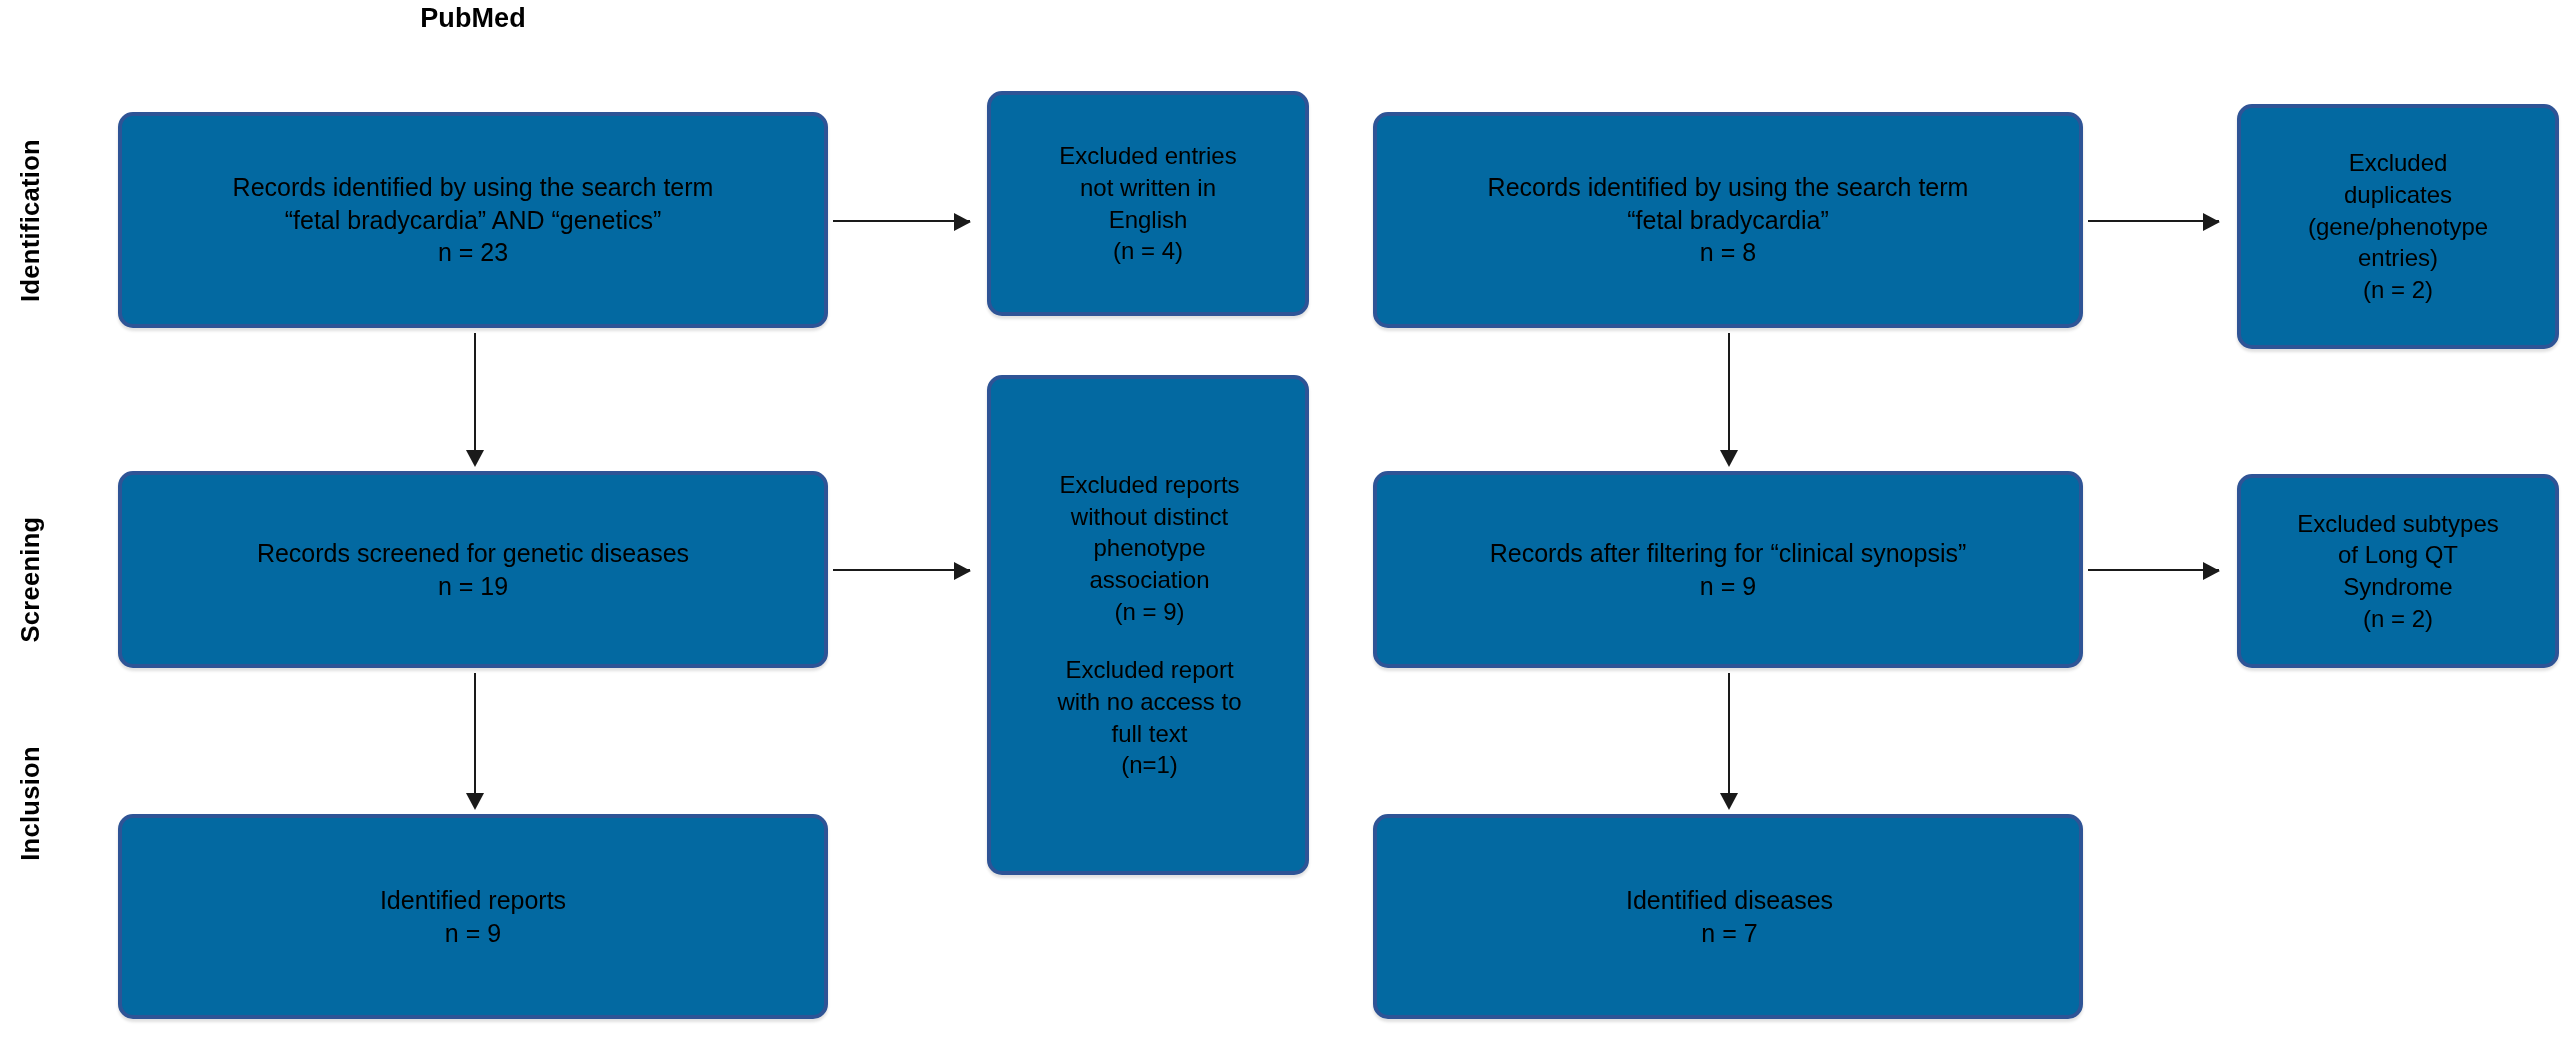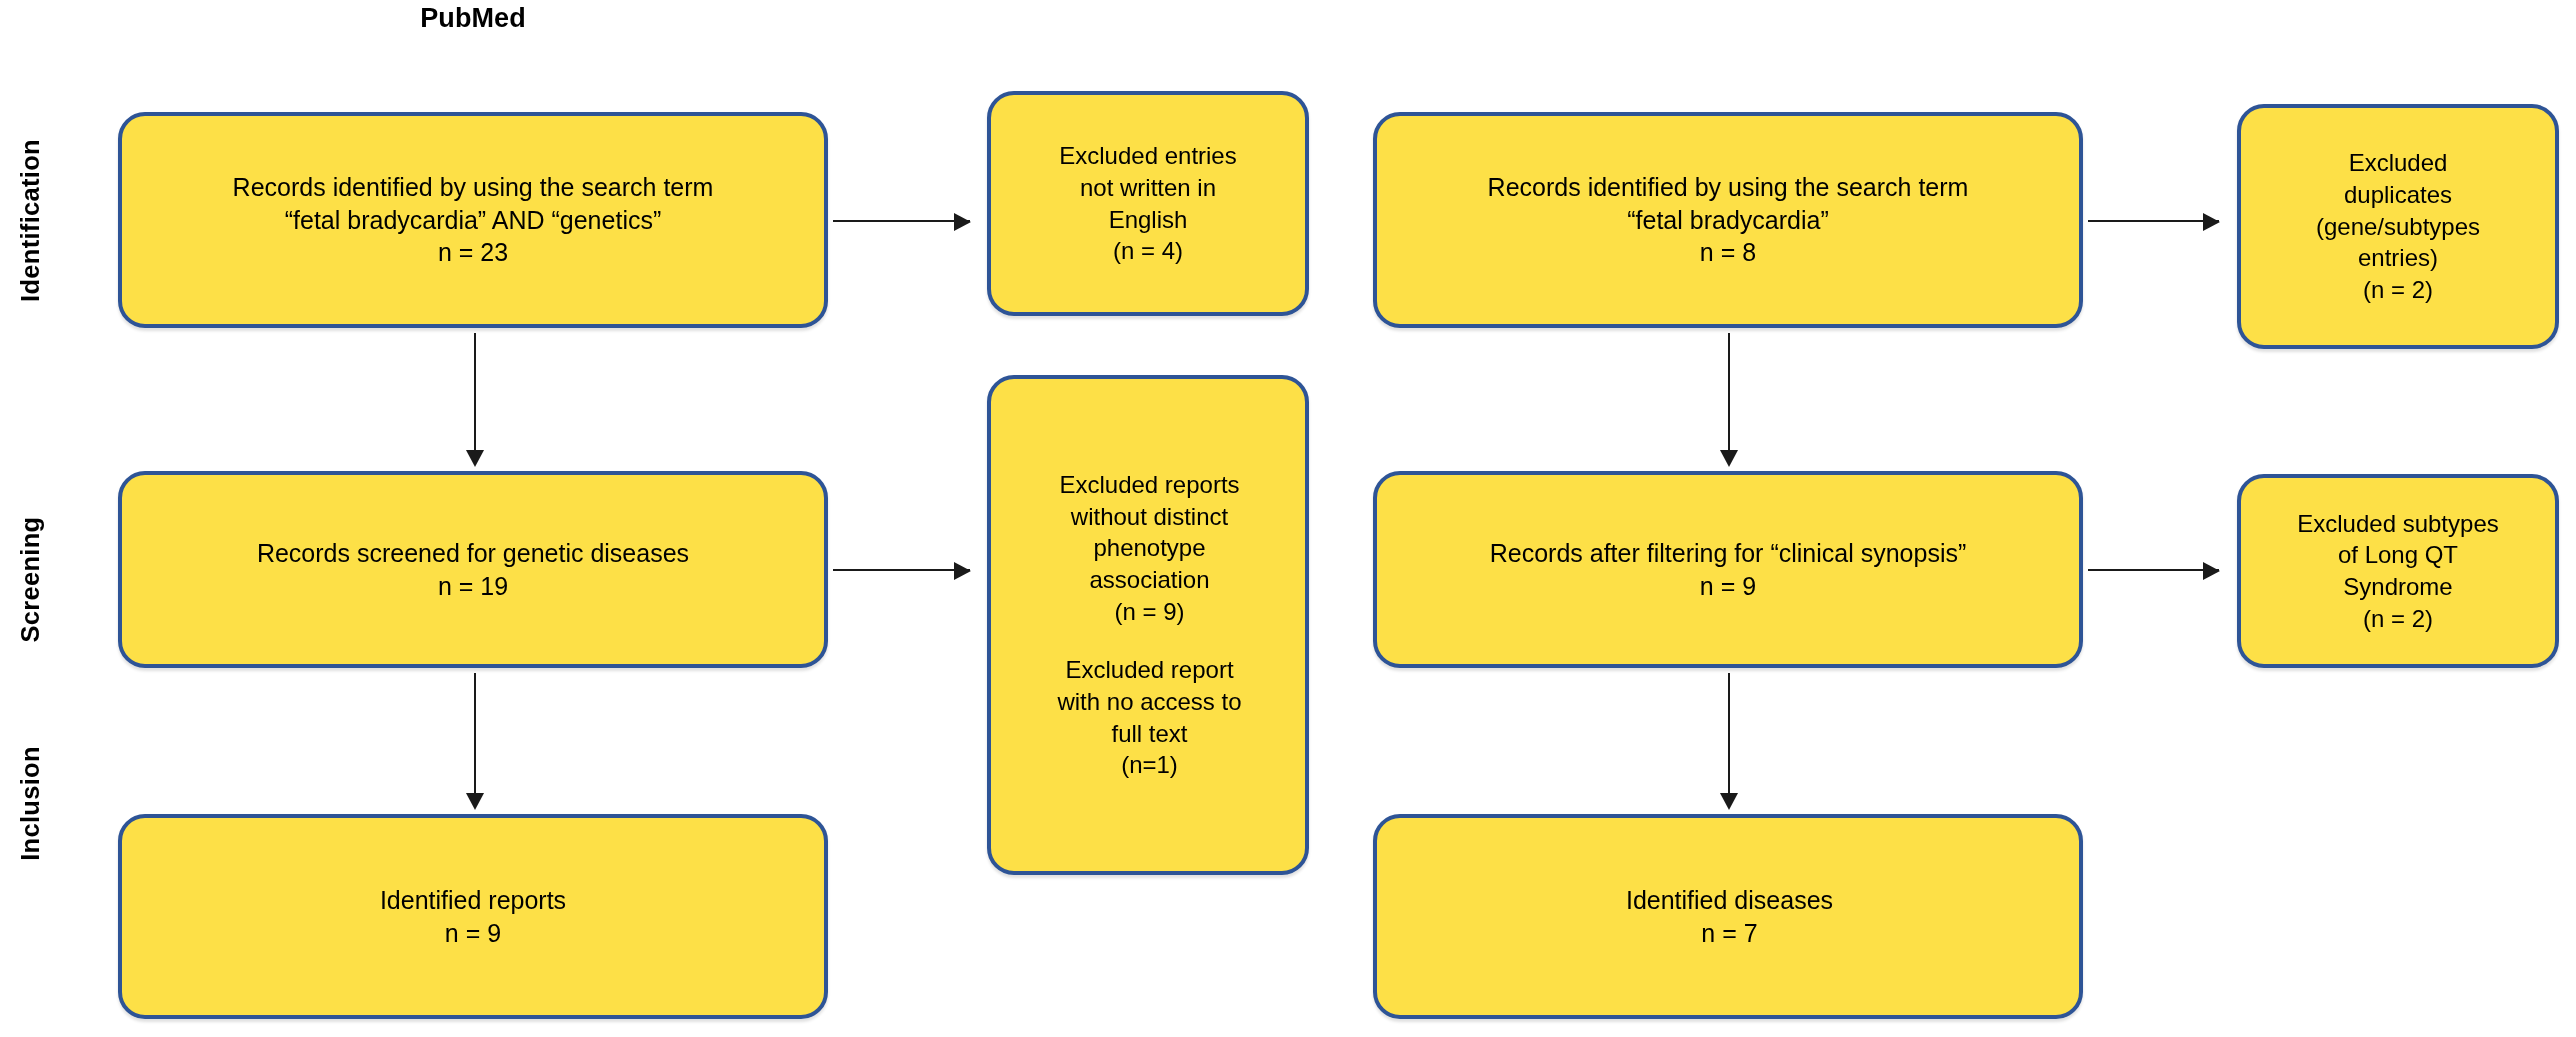--- a/index.html
+++ b/index.html
@@ -42,22 +42,22 @@
     text-align: center;
     white-space: nowrap;
     letter-spacing: 0.3px;
   }
 
   
   .pbox {
     position: absolute;
     box-sizing: border-box;
     border: 4.2px solid #2e5496;
-    border-radius: 27px;
-    background: #fde047;
+    border-radius: 15px;
+    background: #0369a1;
     display: flex;
     flex-direction: column;
     align-items: center;
     justify-content: center;
     text-align: center;
     padding: 3.6px 11px;
     box-shadow: 0 2.4px 3px rgba(0,0,0,0.12);
   }
   .pbox .line {
     display: block;
@@ -166,21 +166,21 @@
   </div>
 
   <div class="pbox" style="left:1373px; top:814px; width:710px; height:205px;padding-left:14px;">
     <span class="line">Identified diseases</span>
     <span class="line">n = 7</span>
   </div>
 
   <div class="pbox small" style="left:2237px; top:104px; width:322px; height:245px;">
     <span class="line">Excluded</span>
     <span class="line">duplicates</span>
-    <span class="line">(gene/subtypes</span>
+    <span class="line">(gene/phenotype</span>
     <span class="line">entries)</span>
     <span class="line">(n = 2)</span>
   </div>
 
   <div class="pbox small" style="left:2237px; top:474px; width:322px; height:194px;">
     <span class="line">Excluded subtypes</span>
     <span class="line">of Long QT</span>
     <span class="line">Syndrome</span>
     <span class="line">(n = 2)</span>
   </div>

